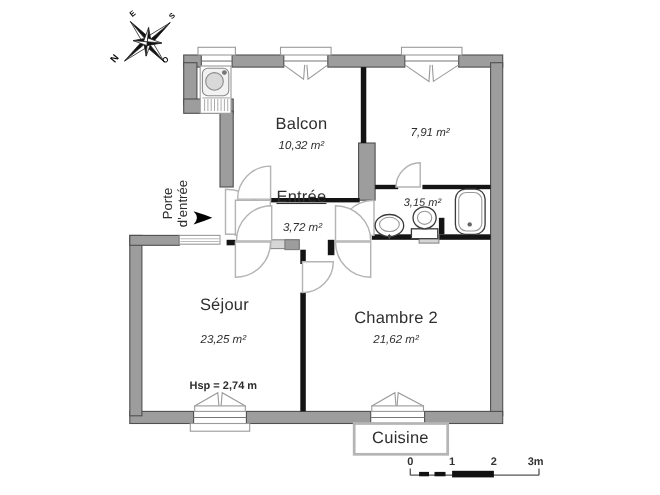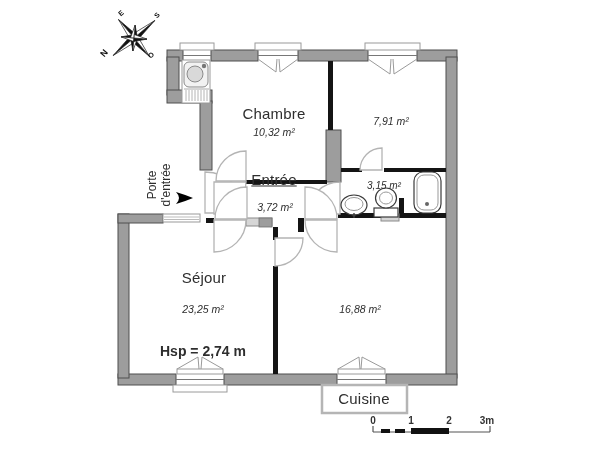--- a/index.html
+++ b/index.html
@@ -3,21 +3,21 @@
 <meta charset="utf-8">
 <style>
   html,body{margin:0;padding:0;background:#fff;}
   .stage{position:relative;width:600px;height:450px;background:#fff;overflow:hidden;
          font-family:"Liberation Sans",sans-serif;color:#2e2e2e;}
   .stage svg{position:absolute;left:0;top:0;}
   .lbl{position:absolute;transform:translate(-50%,-50%);white-space:nowrap;
        font-family:"Liberation Sans",sans-serif;color:#2e2e2e;}
   .room-name{font-size:15px;letter-spacing:.2px;}
   .room-area{font-size:10.5px;font-style:italic;}
-  .hsp{font-size:14px;font-weight:bold;}
+  .hsp{font-size:10px;font-weight:bold;}
   .scale-num{font-size:10px;font-weight:bold;color:#333;}
   .compass-letter{font-size:8px;font-weight:bold;color:#111;}
   .porte{font-size:12px;line-height:1.15;text-align:center;
          transform:translate(-50%,-50%) rotate(-90deg);}
   .wall{fill:#9d9d9d;stroke:#4f4f4f;stroke-width:1;}
   .bwall{fill:#141414;stroke:none;}
   .pie{fill:#ffffff;stroke:#b4b4b4;stroke-width:1.3;}
   .fix{fill:#ffffff;stroke:#3a3a3a;stroke-width:1.2;}
   .fix2{fill:none;stroke:#999;stroke-width:1;}
   .winline{stroke:#777;stroke-width:1;}
@@ -186,36 +186,37 @@
   <g>
     <line x1="373" y1="432" x2="490" y2="432" stroke="#555" stroke-width="1.2"></line>
     <line x1="373" y1="426" x2="373" y2="432" stroke="#555" stroke-width="1.2"></line>
     <line x1="490" y1="426" x2="490" y2="432" stroke="#555" stroke-width="1.2"></line>
     <rect x="381" y="429" width="9" height="4" fill="#111"></rect>
     <rect x="395" y="429" width="10" height="4" fill="#111"></rect>
     <rect x="411" y="428" width="38" height="6" fill="#111"></rect>
   </g>
 </svg>
 
-  <div class="lbl room-name" style="left:274px;top:113px;">Chambre</div>
+  <div class="lbl room-name" style="left:274px;top:113px;">Balcon</div>
   <div class="lbl room-area" style="left:274px;top:132px;">10,32 m²</div>
 
   <div class="lbl room-area" style="left:391px;top:121px;">7,91 m²</div>
 
   <div class="lbl room-name" style="left:274px;top:179px;text-decoration:underline;">Entrée</div>
   <div class="lbl room-area" style="left:275px;top:207px;">3,72 m²</div>
 
   <div class="lbl room-area" style="left:384px;top:185px;font-size:10px;">3,15 m²</div>
 
   <div class="lbl room-name" style="left:204px;top:277px;">Séjour</div>
   <div class="lbl room-area" style="left:203px;top:309px;">23,25 m²</div>
 
   <div class="lbl hsp" style="left:203px;top:351px;">Hsp = 2,74 m</div>
 
-  <div class="lbl room-area" style="left:360px;top:309px;">16,88 m²</div>
+  <div class="lbl room-name" style="left:360px;top:289px;">Chambre 2</div>
+  <div class="lbl room-area" style="left:360px;top:309px;">21,62 m²</div>
 
   <div class="lbl room-name" style="left:364px;top:398px;">Cuisine</div>
 
   <div class="lbl porte" style="left:160px;top:185px;">
     <span>Porte</span><br>
     <span>d'entrée</span>
   </div>
 
   <div class="lbl compass-letter" style="left:104px;top:53px;transform:translate(-50%,-50%) rotate(-50deg);font-size:9px;">N</div>
   <div class="lbl compass-letter" style="left:121px;top:13px;transform:translate(-50%,-50%) rotate(-40deg);font-size:7px;">E</div>

